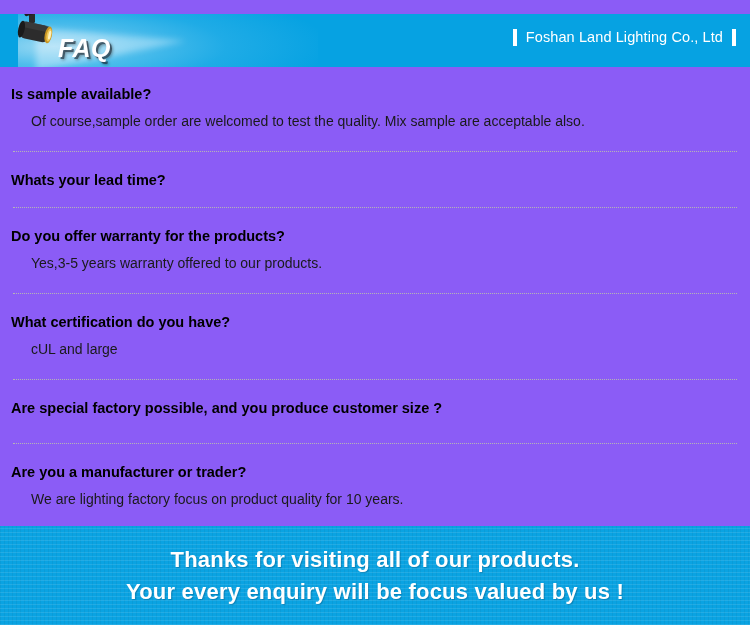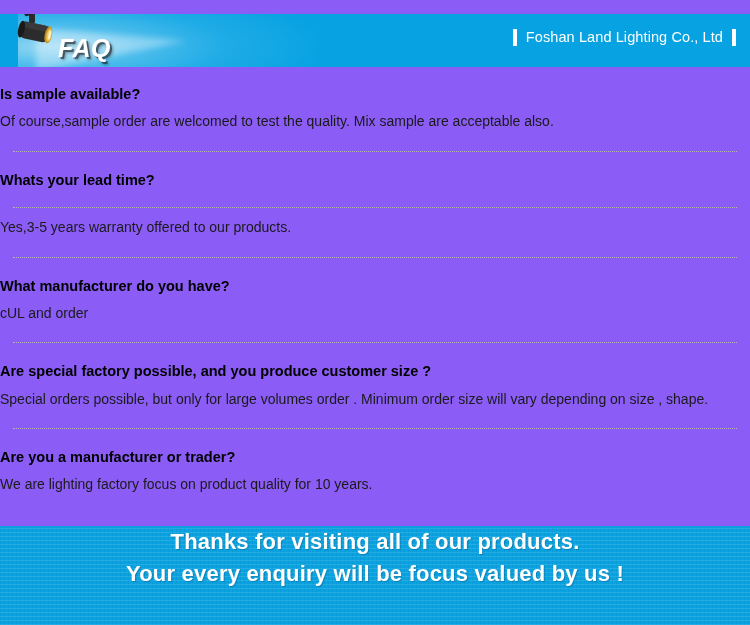--- a/index.html
+++ b/index.html
@@ -106,37 +106,38 @@
 
   
   .faq-list {
     position: absolute;
     top: 67px;
     left: 0;
     width: 750px;
   }
   .faq-item {
     position: relative;
-    padding: 0 0;
+    padding: 0 11px;
   }
   .faq-q {
     font-size: 14.5px;
     font-weight: bold;
     color: #000000;
     line-height: 1.25;
     padding-top: 18px;
   }
   .faq-a {
     font-size: 14px;
     color: #1a1a1a;
     line-height: 1.55;
     padding-top: 8px;
   }
   .faq-a .line {
     display: block;
+    margin-left: 20px;
   }
   .sep {
     margin: 0 13px 0 13px;
     height: 1px;
     border-top: 1px dotted #b5b5b5;
   }
   .sep-pad-top { height: 18px; }
 
   
   .footer {
@@ -145,21 +146,21 @@
     top: 526px;
     width: 750px;
     height: 99px;
     background-color: #0aa3e2;
     background-image:
       repeating-linear-gradient(0deg, rgba(255,255,255,0.10) 0 1px, rgba(255,255,255,0) 1px 4px),
       repeating-linear-gradient(90deg, rgba(0,0,0,0.045) 0 1px, rgba(0,0,0,0) 1px 4px);
     display: flex;
     flex-direction: column;
     align-items: center;
-    justify-content: flex-start;
+    justify-content: center;
   }
   .footer-line {
     color: #ffffff;
     font-size: 22px;
     font-weight: bold;
     letter-spacing: 0.2px;
     line-height: 1.45;
     text-align: center;
     text-shadow: 1px 1px 1px rgba(0,60,95,0.30);
     white-space: nowrap;
@@ -211,40 +212,40 @@
     <div class="sep-pad-top"></div>
     <div class="sep"></div>
 
     <div class="faq-item">
       <div class="faq-q">Whats your lead time?</div>
     </div>
     <div class="sep-pad-top"></div>
     <div class="sep"></div>
 
     <div class="faq-item">
+      <div class="faq-q">Do you offer warranty for the products?</div>
       <div class="faq-a">
         <span class="line">Yes,3-5 years warranty offered to our products.</span>
       </div>
     </div>
     <div class="sep-pad-top"></div>
     <div class="sep"></div>
 
     <div class="faq-item">
-      <div class="faq-q">What manufacturer do you have?</div>
-      <div class="faq-a">
-        <span class="line">cUL and order</span>
+      <div class="faq-q">What certification do you have?</div>
+      <div class="faq-a">
+        <span class="line">cUL and large</span>
       </div>
     </div>
     <div class="sep-pad-top"></div>
     <div class="sep"></div>
 
     <div class="faq-item">
       <div class="faq-q">Are special factory possible, and you produce customer size ?</div>
       <div class="faq-a">
-        <span class="line">Special orders possible, but only for large volumes order . Minimum order size will vary depending on size , shape.</span>
       </div>
     </div>
     <div class="sep-pad-top"></div>
     <div class="sep"></div>
 
     <div class="faq-item">
       <div class="faq-q">Are you a manufacturer or trader?</div>
       <div class="faq-a">
         <span class="line">We are lighting factory focus on product quality for 10 years.</span>
       </div>

